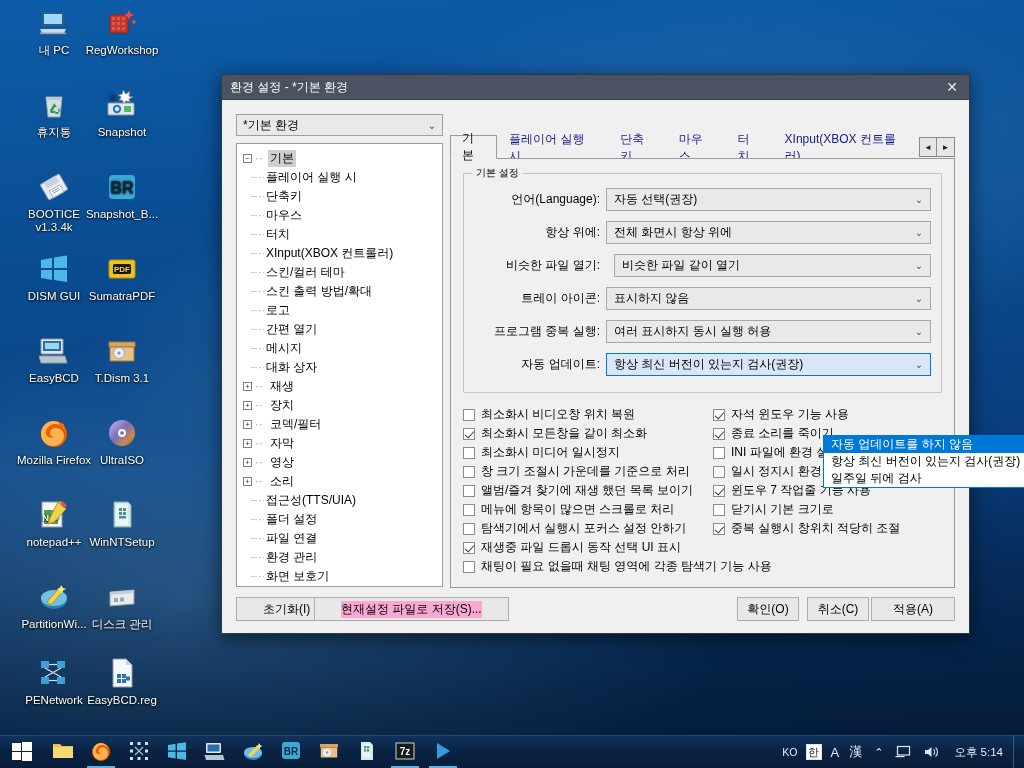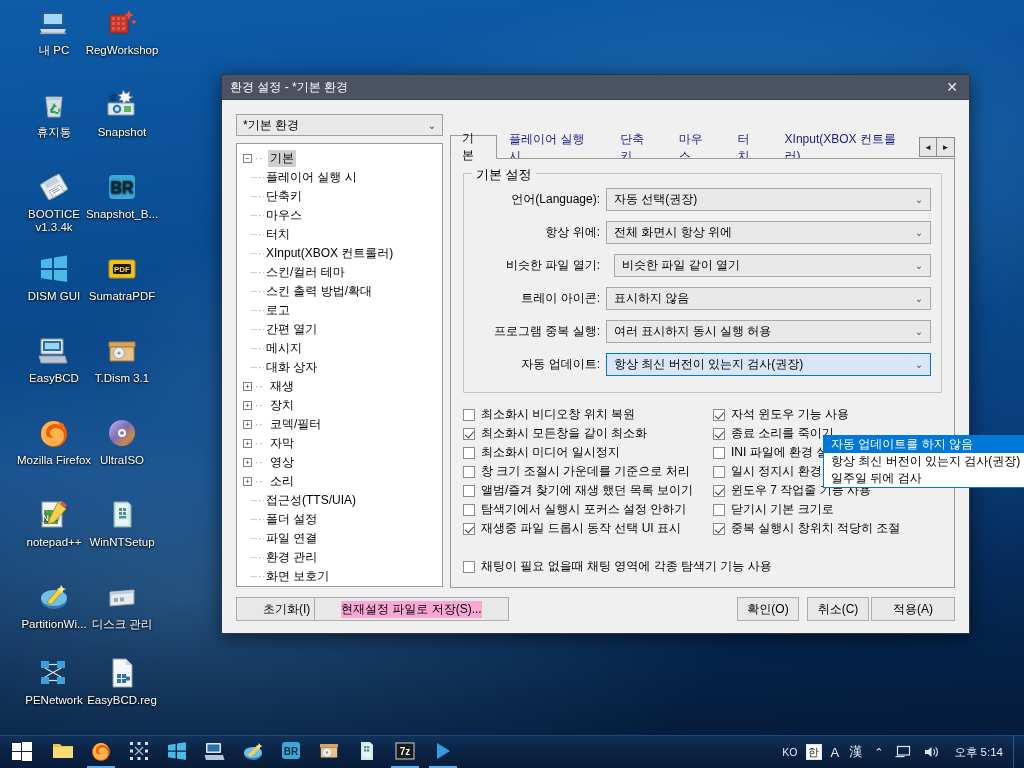--- a/index.html
+++ b/index.html
@@ -116,21 +116,21 @@
     background:#f0f0f0; border:1px solid #9a9a9a;
   }
 
   
   #groupbox {
     position:absolute; left:12px; top:14px; right:12px; height:220px;
     border:1px solid #c4c4c4; border-radius:1px;
   }
   #group-legend {
     position:absolute; left:8px; top:-8px; background:#f0f0f0;
-    padding:0 4px; font-size:13px; color:#000;
+    padding:0 4px; font-size:10px; color:#000;
   }
   .field-row {
     position:absolute; left:0; right:10px; height:23px; display:flex; align-items:center;
   }
   .field-label {
     width:142px; text-align:right; padding-right:6px; font-size:12px; color:#000;
     white-space:nowrap;
   }
   .combo {
     flex:1; height:23px; background:#e9e9e9; border:1px solid #a8a8a8;
@@ -629,20 +629,24 @@
             <div class="cbrow">
               <span class="cbox"></span>
               <span class="cbtext">창 크기 조절시 가운데를 기준으로 처리</span>
             </div>
             <div class="cbrow">
               <span class="cbox"></span>
               <span class="cbtext">앨범/즐겨 찾기에 재생 했던 목록 보이기</span>
             </div>
             <div class="cbrow">
               <span class="cbox"></span>
+              <span class="cbtext">메뉴에 항목이 많으면 스크롤로 처리</span>
+            </div>
+            <div class="cbrow">
+              <span class="cbox"></span>
               <span class="cbtext">탐색기에서 실행시 포커스 설정 안하기</span>
             </div>
             <div class="cbrow">
               <span class="cbox on"></span>
               <span class="cbtext">재생중 파일 드롭시 동작 선택 UI 표시</span>
             </div>
           </div>
         <div id="col-right">
             <div class="cbrow">
               <span class="cbox on"></span>

